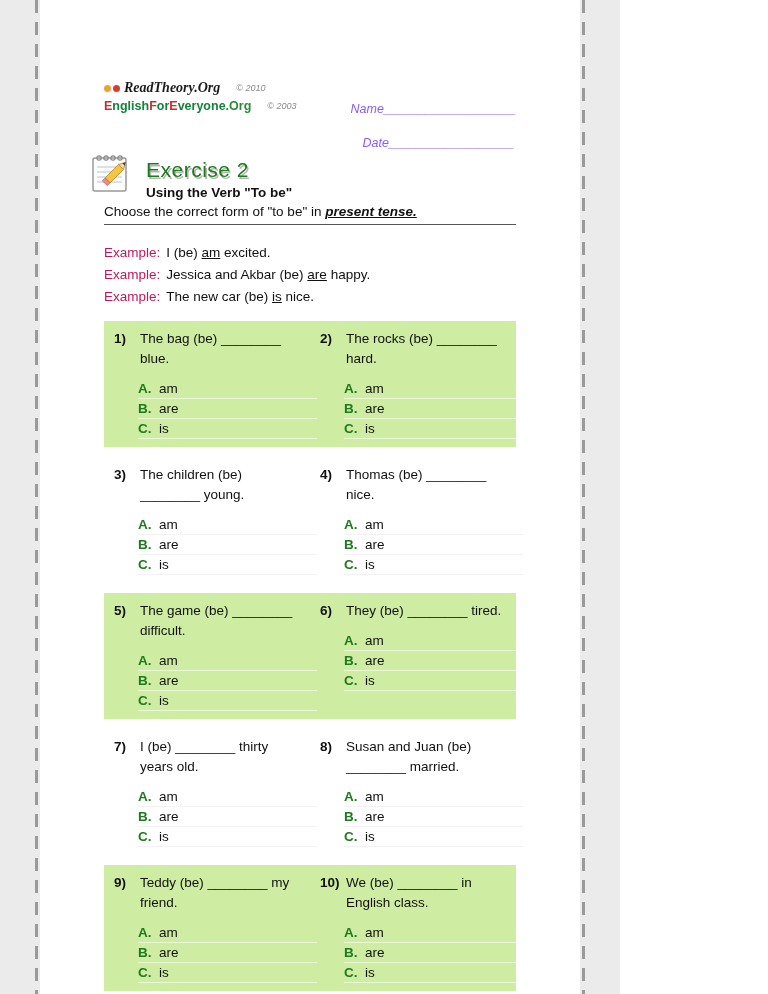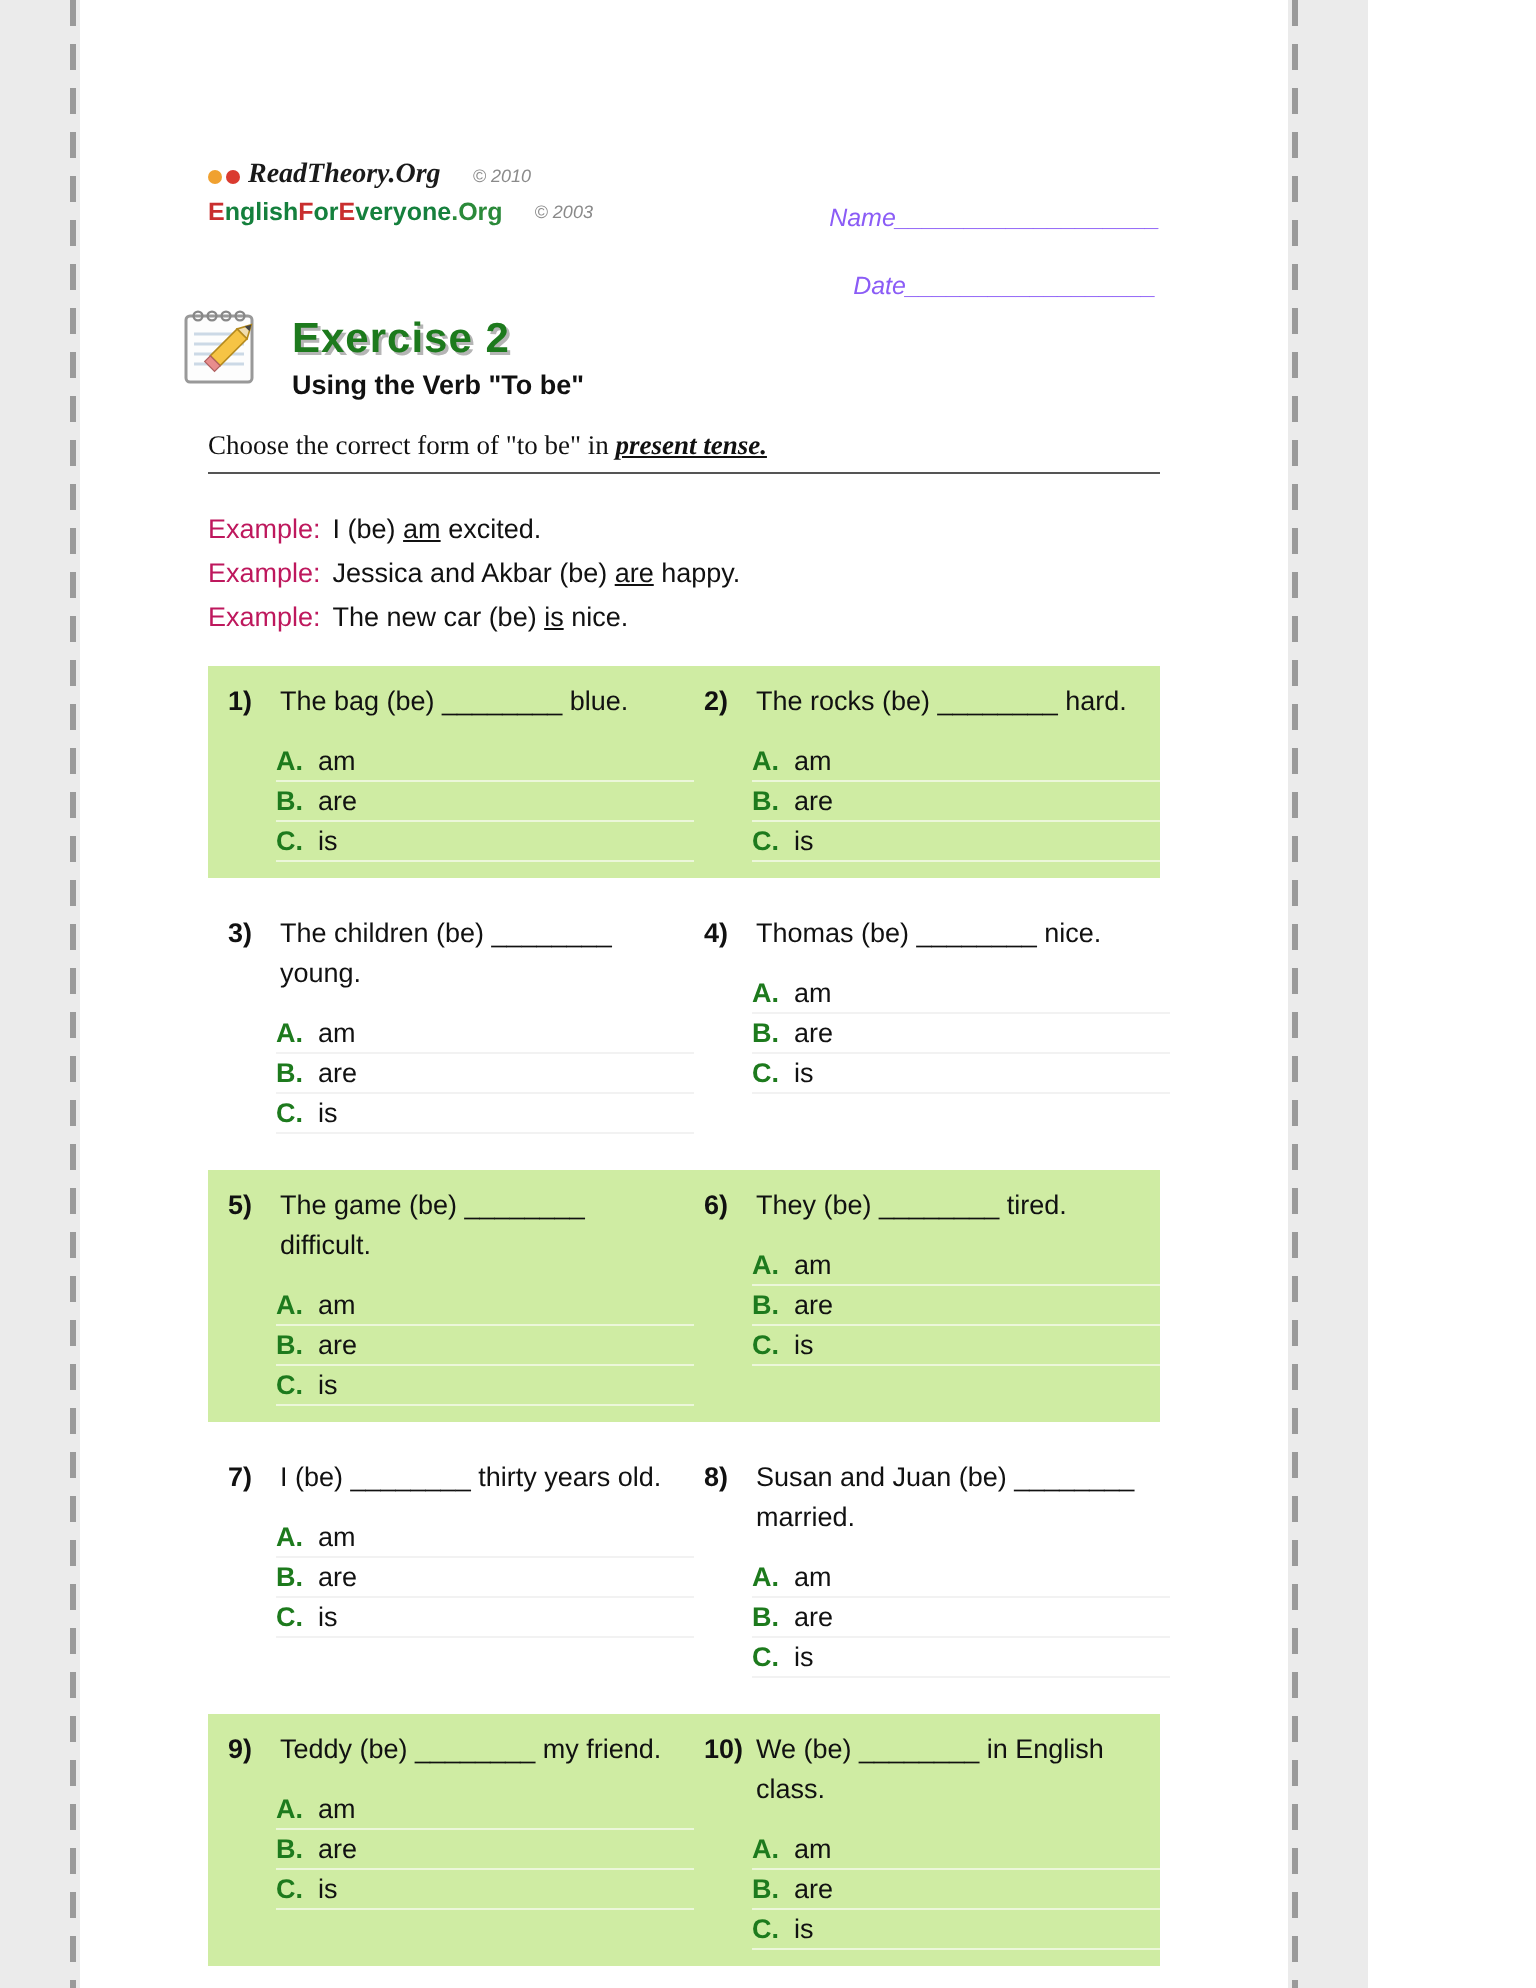--- a/index.html
+++ b/index.html
@@ -1,19 +1,19 @@
 <!DOCTYPE html>
 <html><head>
 <meta charset="utf-8">
 <style>
   * { margin: 0; padding: 0; box-sizing: border-box; }
   body { font-family: "Liberation Sans", sans-serif; color: #111; }
   .canvas {
     position: relative;
-    width: 684px; height: 994px;
+    width: 620px; height: 994px;
     background: #ebebeb;
     overflow: hidden;
   }
   .dash {
     position: absolute; top: 0; bottom: 0; width: 3px;
     background: repeating-linear-gradient(180deg, #9a9a9a 0 13px, transparent 13px 22px);
     z-index: 2;
   }
   .dash.left { left: 35px; }
   .dash.right { right: 35px; }
@@ -37,25 +37,25 @@
   }
   .logo2 { font-weight: bold; font-size: 12.5px; margin-top: 3px; display: flex; align-items: center; }
   .seg-0, .seg-2, .seg-4 { color: #c92f2f; }
   .seg-1, .seg-3, .seg-5 { color: #15803d; }
   .seg-6 { color: #2b8a3a; }
   .name-date { margin-top: 22px; font-style: italic; font-size: 12.5px; color: #8b5cf6; }
   .date-line { margin-left: 12px; margin-top: 20px; }
   
   .title-row { display: flex; align-items: flex-start; gap: 10px; margin-left: -14px; margin-top: 0; }
   .title {
-    font-size: 21px; font-weight: bold; color: #1d7a1d;
+    font-size: 21px; font-weight: normal; color: #1d7a1d;
     text-shadow: 1.5px 1.5px 0 #b5b5b5; letter-spacing: 0.5px; margin-top: 8px;
   }
   .subtitle { font-size: 13.5px; font-weight: bold; color: #111; margin-top: 3px; }
-  .instruction { font-size: 13.5px; margin-top: 14px; font-family: Liberation Serif, serif; }
+  .instruction { font-size: 13.5px; margin-top: 4px; }
   .emph { font-weight: bold; font-style: italic; text-decoration: underline; }
   hr.divider { border: none; border-top: 1px solid #555; margin: 5px 0 20px 0; }
   
   .ex { font-size: 13.5px; margin-bottom: 6px; line-height: 16px; }
   .ex-label { color: #be185d; font-weight: normal; margin-right: 6px; }
   .ans { text-decoration: underline; }
   
   .rows { margin-top: 16px; }
   .row { display: flex; margin-bottom: 10px; }
   .row.green { background: #cfeca3; }

